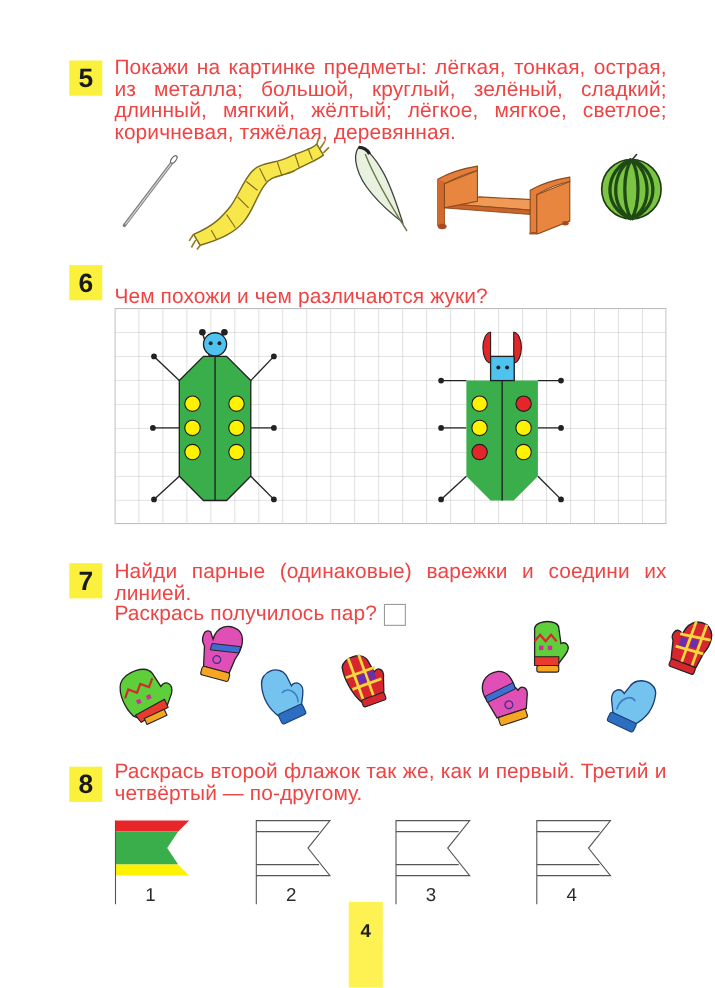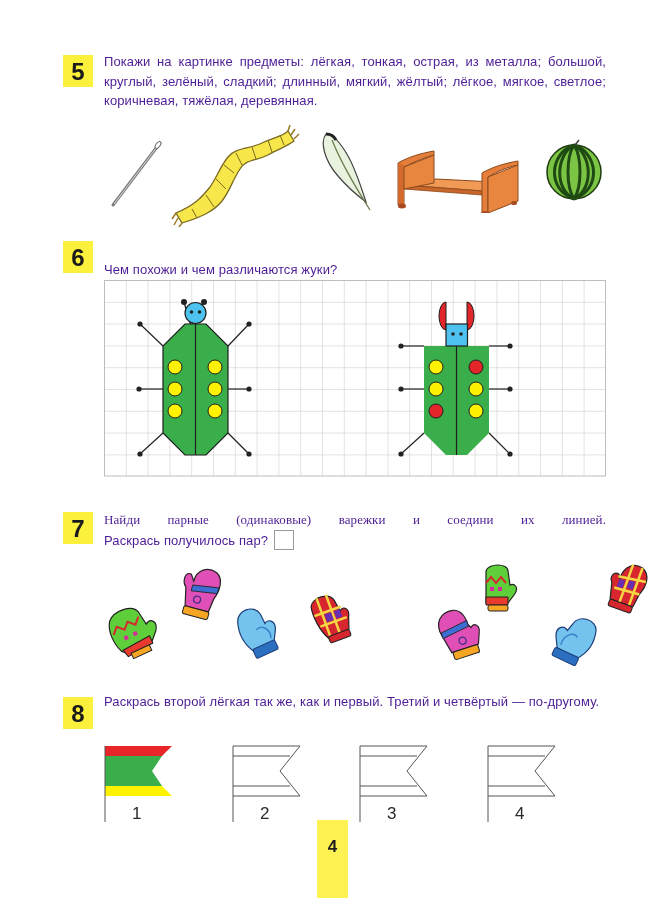--- a/index.html
+++ b/index.html
@@ -1,21 +1,21 @@
 <!DOCTYPE html>
 <html><head>
 <meta charset="utf-8">
 <style>
   html, body { margin: 0; padding: 0; background: #ffffff; }
   body { width: 650px; height: 898px; position: relative; overflow: hidden;
          font-family: "Liberation Sans", "DejaVu Sans", sans-serif; color: #2a2a2a; }
   .badge { position: absolute; left: 63px; width: 30px; height: 32px; background: #fbf03c;
            font-weight: bold; font-size: 24px; color: #1a1a1a; text-align: center; line-height: 33px; }
-  .task-text { position: absolute; left: 104px; width: 502px; font-size: 13px; line-height: 19.5px;
-               text-align: justify; color: #4c1d95; letter-spacing: 0.1px; }
+  .task-text { position: absolute; left: 104px; width: 502px; font-size: 19px; line-height: 19.5px;
+               text-align: justify; color: #ef4444; letter-spacing: 0.1px; }
   .abs { position: absolute; }
   .answer-box { display: inline-block; width: 18px; height: 18px; border: 1px solid #9a9a9a;
                 vertical-align: -5px; margin-left: 6px; background: #fff; }
   .page-tab { position: absolute; left: 317px; top: 820px; width: 31px; height: 78px; background: #fdf251;
               text-align: center; font-weight: bold; font-size: 17px; color: #1f1f1f; }
   .page-tab span { display: block; margin-top: 17px; }
   .flag-num { position: absolute; font-size: 17px; color: #2a2a2a; }
 </style>
 </head>
 <body>
@@ -165,21 +165,21 @@
         <circle cx="71" cy="131" r="7" fill="#e3262a"></circle>
       <circle cx="111" cy="87" r="7" fill="#e3262a"></circle>
         <circle cx="111" cy="109" r="7" fill="#fff200"></circle>
         <circle cx="111" cy="131" r="7" fill="#fff200"></circle>
     </g>
   </g>
 </svg>
 
 <div class="badge" style="top:512px;">7</div>
 <div class="task-text" style="top:510px;">
-  <div style="text-align:justify;text-align-last:justify;font-family:Liberation Serif, serif;">Найди парные (одинаковые) варежки и соедини их линией.</div>
+  <div style="text-align:justify;text-align-last:justify;">Найди парные (одинаковые) варежки и соедини их линией.</div>
   <div><span>Раскрась получилось пар?</span><span class="answer-box"></span></div>
 </div>
 
 <div class="abs" style="left:100px;top:555px;width:510px;height:115px;">
 
   <svg class="abs" style="left:10px;top:48px;" width="52" height="55" viewBox="0 0 52 55" transform="rotate(-25)">
     <path d="M6,8 C14,0 34,2 36,12 L38,26 C44,22 50,28 44,36 L36,44 L10,46 L4,40 C0,30 0,16 6,8 Z" fill="#5ecf3a" stroke="#222" stroke-width="1.2"></path>
     <path d="M4,22 L10,16 L16,22 L22,16 L28,22 L34,16" fill="none" stroke="#d7282f" stroke-width="2"></path>
     <rect x="12" y="28" width="4" height="4" fill="#d52a9b"></rect>
       <rect x="22" y="28" width="4" height="4" fill="#d52a9b"></rect>
@@ -243,21 +243,21 @@
   </svg>
 
   <svg class="abs" style="left:450px;top:58px;" width="52" height="55" viewBox="0 0 52 55" transform="rotate(25)">
     <path d="M40,10 C36,0 18,2 16,14 L14,22 C8,18 2,24 6,32 L12,42 L34,44 C42,34 44,22 40,10 Z" fill="#74c2ee" stroke="#1b3d78" stroke-width="1.2"></path>
     <path d="M26,24 C20,20 12,28 14,38" fill="none" stroke="#3b80c8" stroke-width="1.5"></path>
     <rect x="10" y="42" width="26" height="9" rx="2" fill="#2c6ec0" stroke="#1b3d78" stroke-width="1"></rect>
   </svg>
 </div>
 
 <div class="badge" style="top:697px;">8</div>
-<div class="task-text" style="top:692px;">Раскрась второй лёгкая так же, как и первый. Третий и четвёртый — по-другому.</div>
+<div class="task-text" style="top:692px;">Раскрась второй флажок так же, как и первый. Третий и четвёртый — по-другому.</div>
 
 <svg class="abs" style="left:100px;top:744px;" width="80" height="80" viewBox="0 0 80 80">
   <polygon points="5,2 72,2 62,12 5,12" fill="#e8262a"></polygon>
   <polygon points="5,12 62,12 52,27 62,42 5,42" fill="#3aae4a"></polygon>
   <polygon points="5,42 62,42 72,52 5,52" fill="#fff200"></polygon>
   <line x1="5" y1="2" x2="5" y2="78" stroke="#555" stroke-width="1"></line>
 </svg>
 <div class="flag-num" style="left:132px;top:804px;">1</div>
 
 <svg class="abs" style="left:228px;top:744px;" width="80" height="80" viewBox="0 0 80 80">

